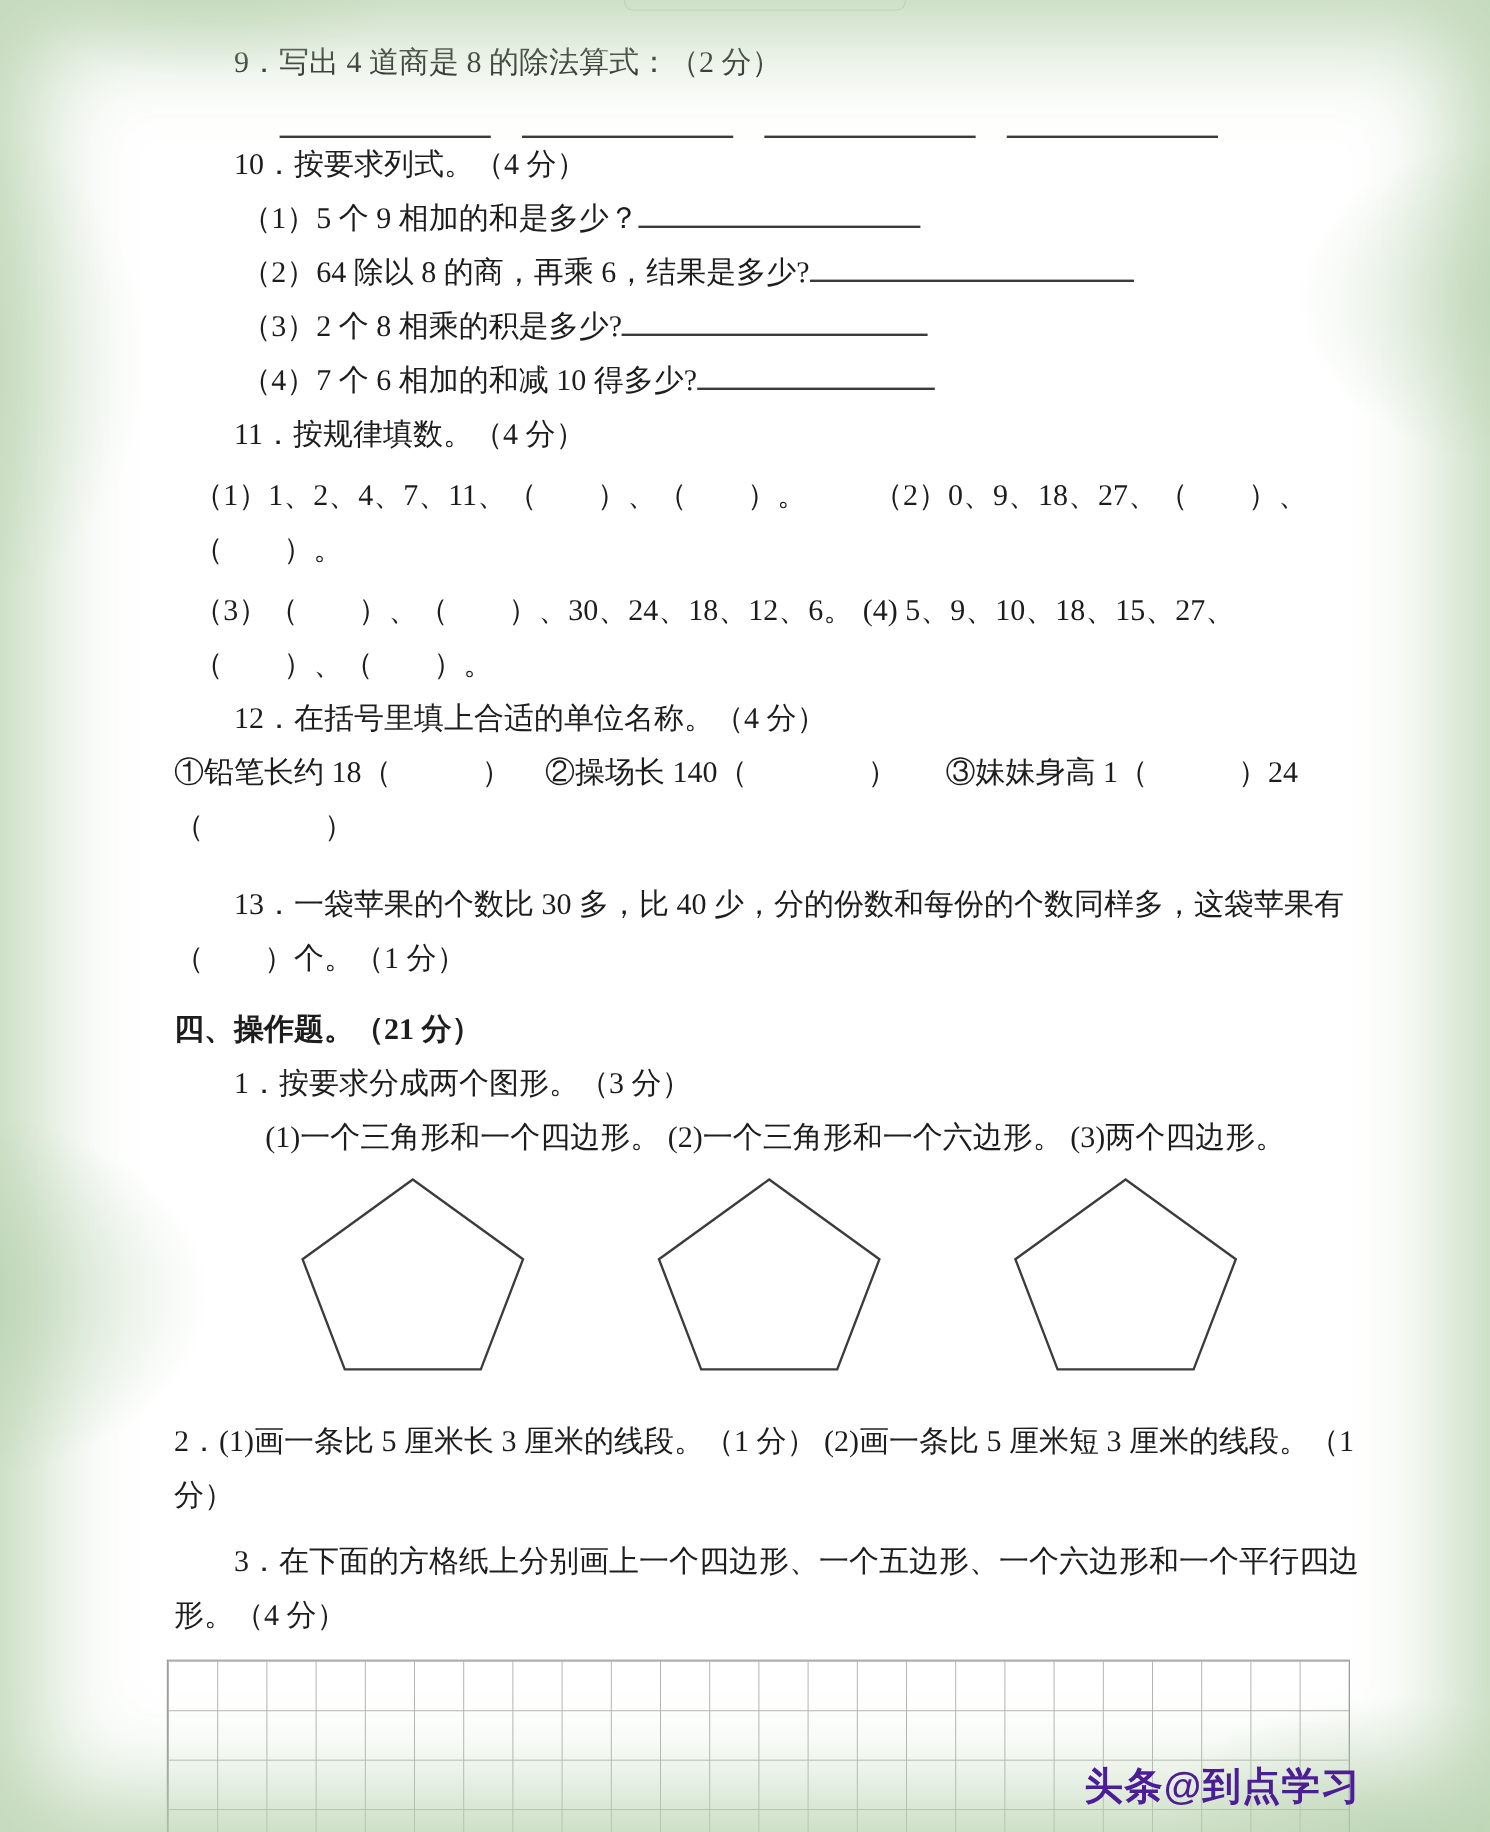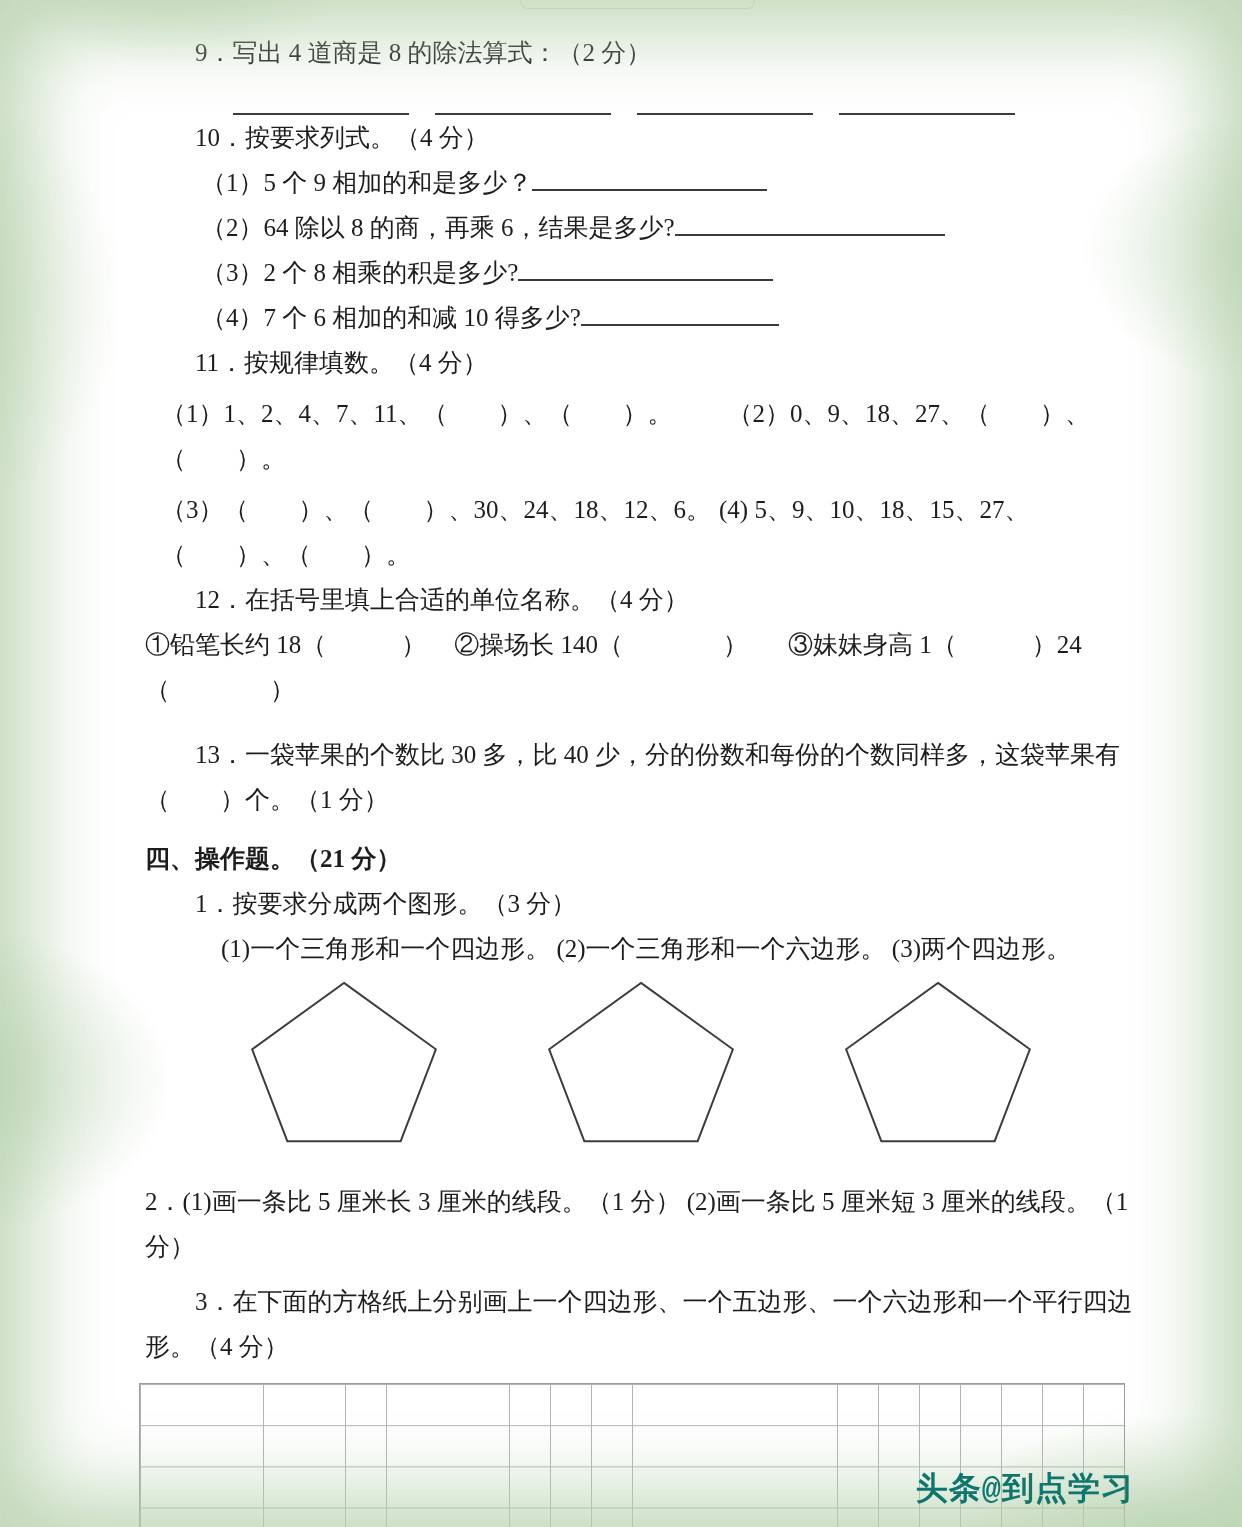--- a/index.html
+++ b/index.html
@@ -97,22 +97,22 @@
   }
 
   .watermark {
     position: absolute;
     right: 108px;
     bottom: 16px;
     z-index: 3;
     font-size: 32px;
     font-weight: 700;
     letter-spacing: 1px;
-    color: #0f766e;
-    font-family: Liberation Mono, monospace;
+    color: #4c1d95;
+    font-family: Liberation Sans, sans-serif;
   }
 </style>
 </head>
 <body>
 
 <div class="vignette"></div>
 <div class="top-fragment"></div>
 
 <div class="content">
 

